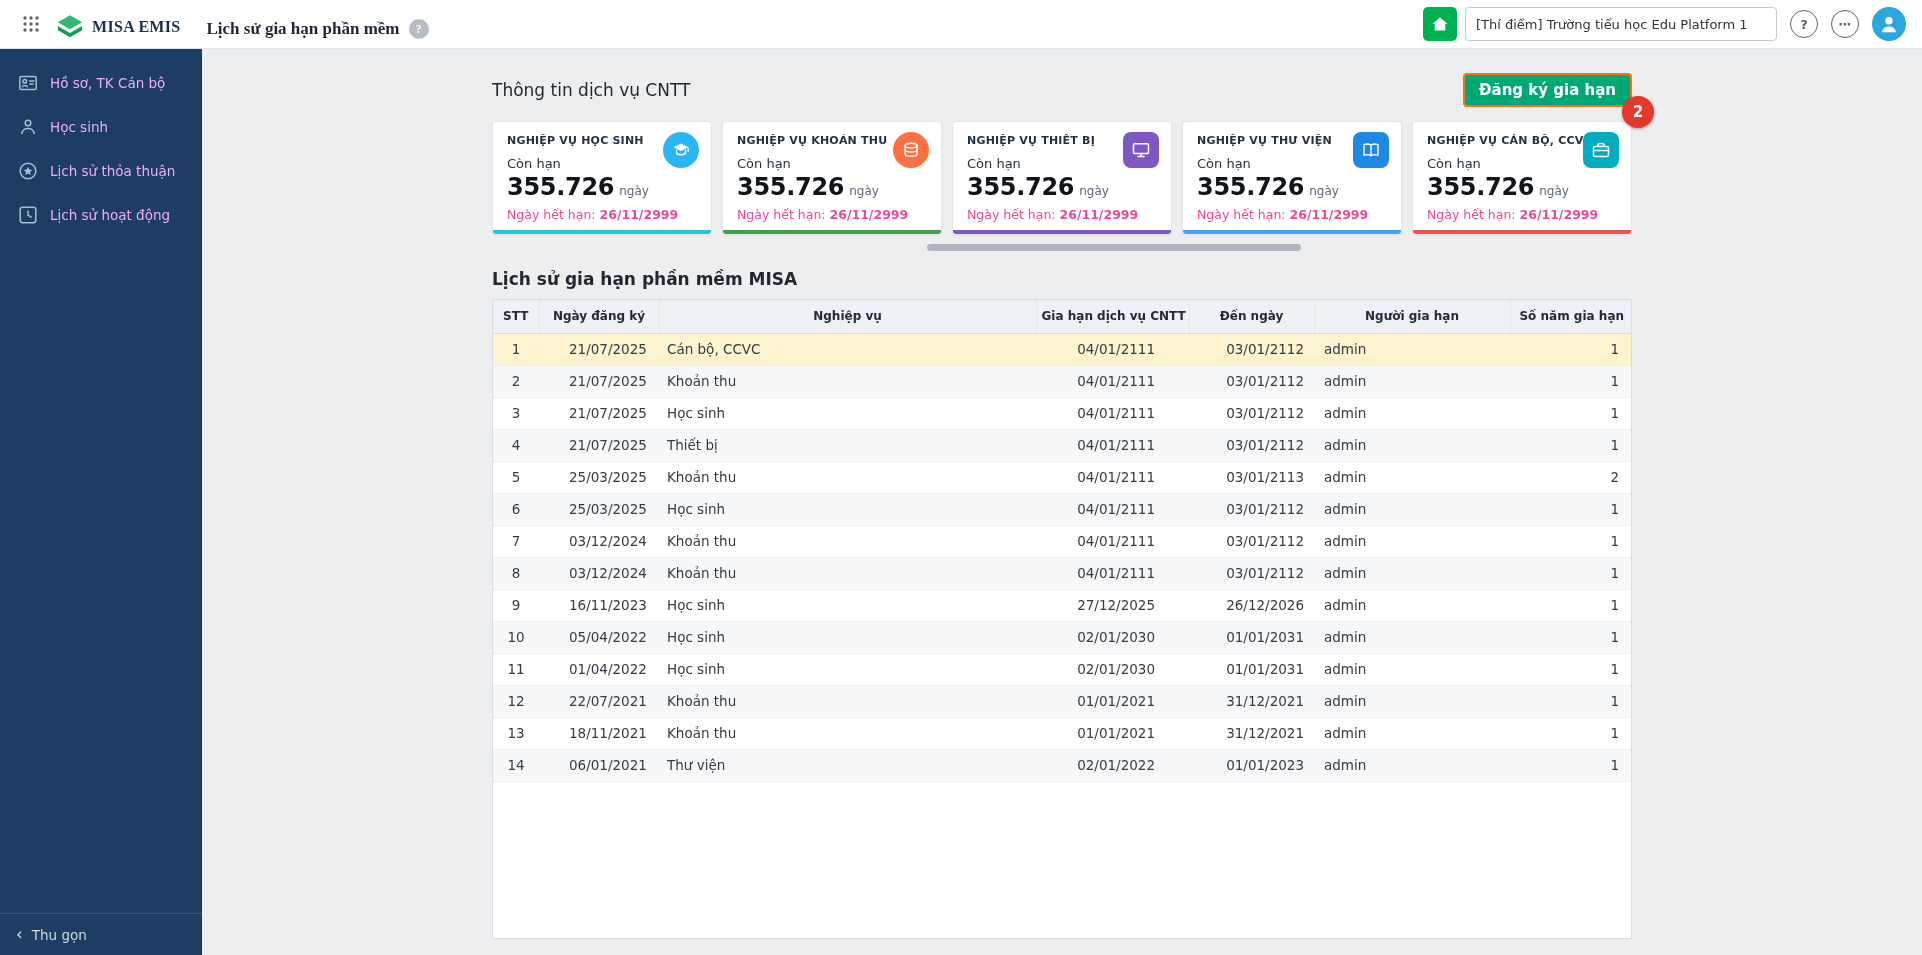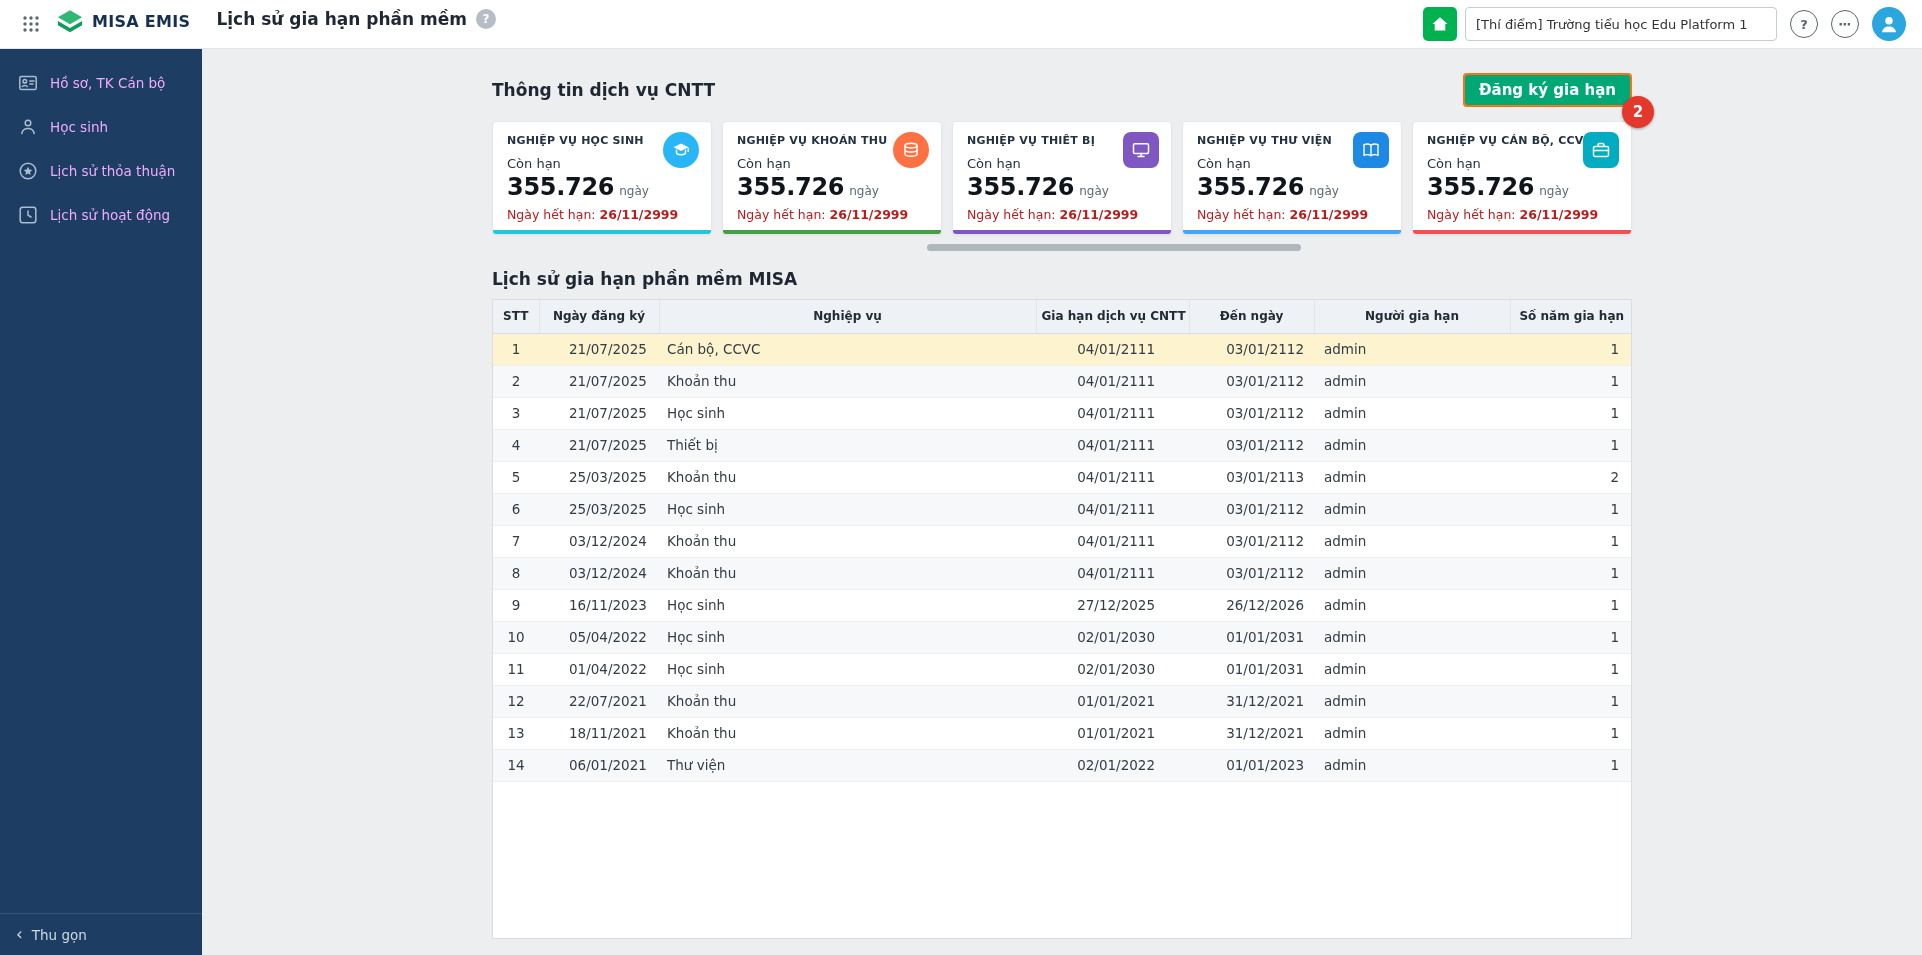--- a/index.html
+++ b/index.html
@@ -6,21 +6,21 @@
   html,body { width:1922px; height:955px; }
   body {
     font-family:"DejaVu Sans","Liberation Sans",sans-serif;
     background:#edeef0; overflow:hidden; position:relative; color:#333b44;
   }
 
   
   .topbar { position:absolute; top:0; left:0; right:0; height:49px; background:#fff;
     border-bottom:1px solid #e2e5e9; display:flex; align-items:center;
     justify-content:space-between; padding:0 16px; z-index:30; }
-  .tb-left { display:flex; align-items:flex-start; }
+  .tb-left { display:flex; align-items:flex-end;font-family:Liberation Serif, serif; }
   .grid-btn { width:30px; height:30px; display:flex; align-items:center; justify-content:center; cursor:pointer; }
   .logo { display:flex; align-items:center; gap:8px; margin-left:10px; }
   .logo-text { font-size:16px; font-weight:bold; color:#17304f; letter-spacing:.3px; white-space:nowrap; }
   .page-title-wrap { display:flex; align-items:center; gap:9px; margin-left:26px; }
   .page-title { font-size:17px; font-weight:bold; color:#1f2733; white-space:nowrap; }
   .help-dot { width:20px; height:20px; border-radius:50%; background:#b6bdc4; color:#fff;
     font-size:12px; font-weight:bold; display:flex; align-items:center; justify-content:center; cursor:pointer; }
   .tb-right { display:flex; align-items:center; gap:13px; }
   .school-group { display:flex; align-items:center; gap:8px; }
   .home-btn { width:34px; height:34px; border-radius:5px; background:#00b14f;
@@ -48,21 +48,21 @@
     background:#e5382c; color:#fff; font-size:15px; font-weight:bold;
     display:flex; align-items:center; justify-content:center; z-index:6; box-shadow:0 1px 3px rgba(0,0,0,.35); }
   .collapse { position:absolute; left:0; right:0; bottom:0; height:42px; display:flex; align-items:center;
     gap:9px; padding:0 16px; font-size:13.5px; color:#cfd9e4; border-top:1px solid rgba(255,255,255,.12); cursor:pointer; }
   .collapse .chev { font-size:17px; line-height:1; }
 
   
   .main { position:absolute; top:49px; left:202px; right:0; bottom:0; overflow:hidden; }
   .content { width:1140px; margin:0 auto; padding-top:24px; }
   .section-head { display:flex; align-items:center; justify-content:space-between; height:34px; }
-  .section-title { font-size:17px; font-weight:bold; color:#1f2733; }
+  .section-title { font-size:17px; font-weight:normal; color:#1f2733; }
   .register-wrap { position:relative; border:2px solid #f97316; border-radius:4px; }
   .register-btn { display:block; height:30px; padding:0 14px; background:#00a876; color:#fff;
     border:none; border-radius:2px; font-size:15px; font-weight:600; font-family:inherit; cursor:pointer; white-space:nowrap; }
   .btn-badge { position:absolute; right:-24px; bottom:-23px; width:32px; height:32px; border-radius:50%;
     background:#e5382c; color:#fff; font-weight:bold; font-size:15px;
     display:flex; align-items:center; justify-content:center; box-shadow:0 1px 3px rgba(0,0,0,.35); z-index:6; }
 
   
   .cards { display:flex; gap:10px; margin-top:14px; }
   .card { position:relative; width:220px; height:114px; background:#fff; border:1px solid #e3e6ea;
@@ -71,21 +71,21 @@
     max-width:158px; overflow:hidden; }
   .card-icon { position:absolute; top:10px; right:12px; width:36px; height:36px;
     display:flex; align-items:center; justify-content:center; }
   .card-icon.circle { border-radius:50%; }
   .card-icon.rounded { border-radius:8px; }
   .card-icon svg { width:20px; height:20px; }
   .card-status { margin-top:9px; font-size:13px; color:#243242; }
   .card-days { margin-top:2px; display:flex; align-items:baseline; gap:5px; }
   .days-num { font-size:24px; font-weight:bold; color:#10151b; letter-spacing:-.3px; }
   .days-unit { font-size:12px; color:#5d6877; }
-  .card-expiry { margin-top:6px; font-size:12.5px; color:#b91c1c; white-space:nowrap; }
+  .card-expiry { margin-top:6px; font-size:12.5px; color:#ec4899; white-space:nowrap; }
   .card-expiry b { font-weight:bold; }
   .card-accent { position:absolute; left:0; right:0; bottom:0; height:4px; }
 
   .hscroll { margin-top:9px; height:7px; position:relative; }
   .hscroll-thumb { position:absolute; left:435px; width:374px; height:7px; border-radius:4px; background:#b0b6bd; cursor:pointer; }
 
   
   .history-title { margin-top:18px; font-size:17px; font-weight:bold; color:#1f2733; }
   .table-wrap { margin-top:10px; height:640px; background:#fff; border:1px solid #d9dde2; overflow:hidden; }
   table { width:100%; border-collapse:collapse; table-layout:fixed; font-size:13.5px; color:#333b44; }

